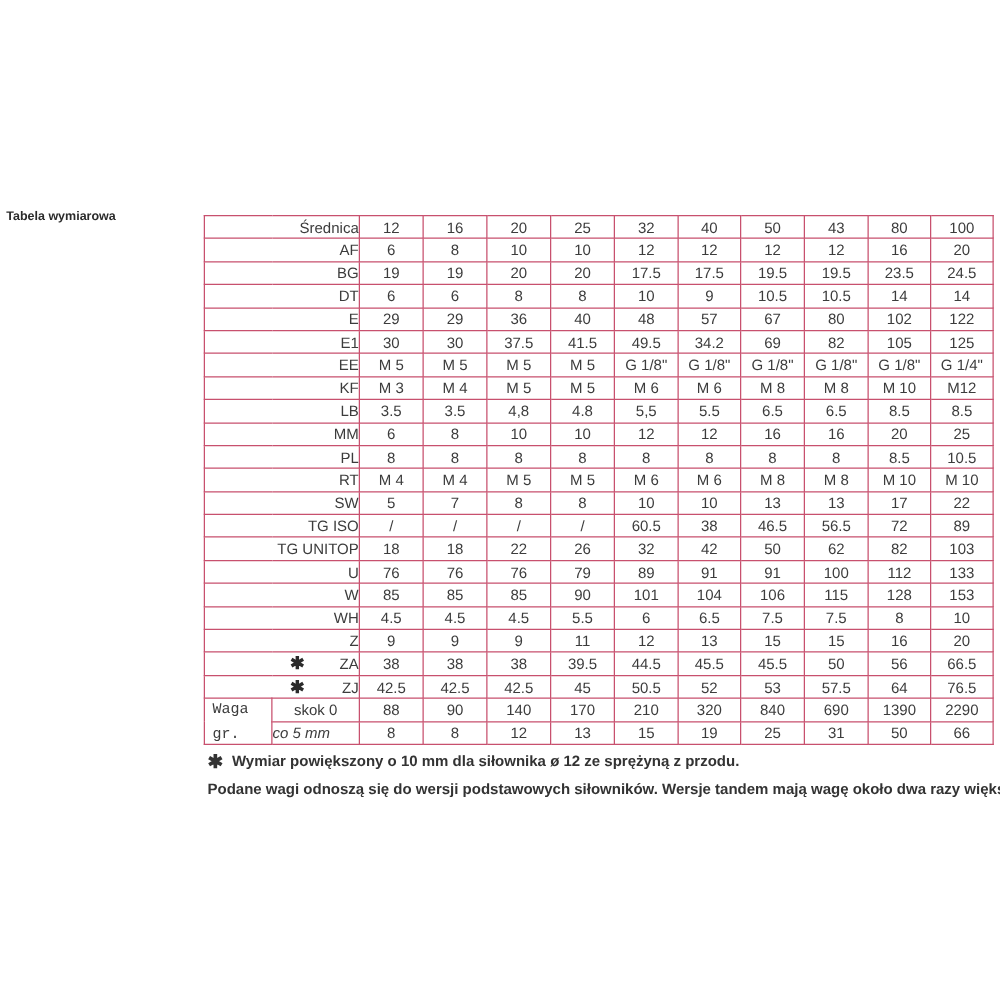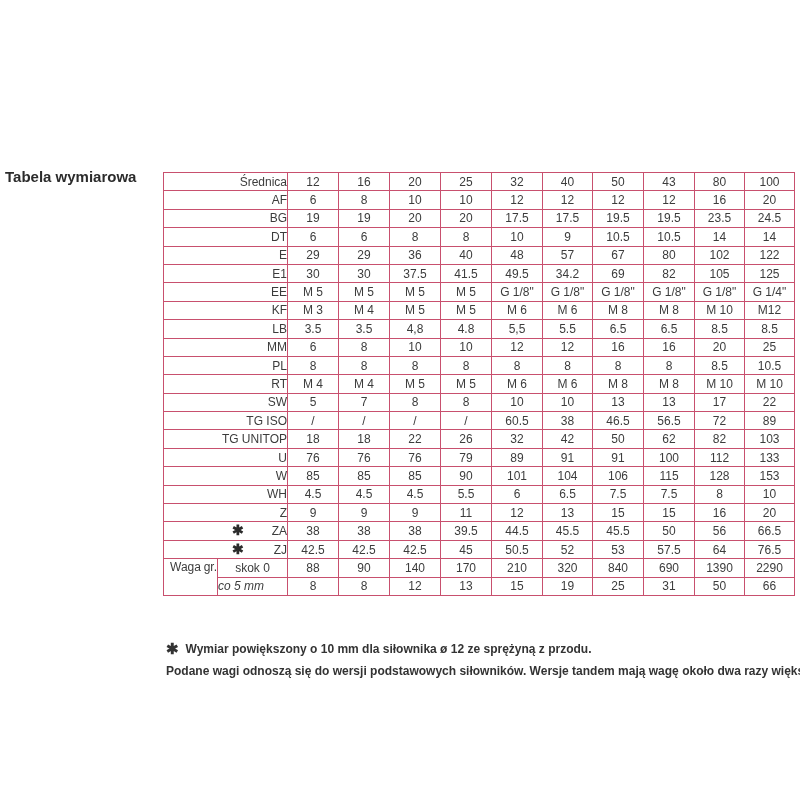--- a/index.html
+++ b/index.html
@@ -9,21 +9,21 @@
     height: 800px;
     background: #ffffff;
     font-family: "Liberation Sans", sans-serif;
     position: relative;
     overflow: hidden;
   }
   .page-title {
     position: absolute;
     left: 5px;
     top: 168px;
-    font-size: 15px;
+    font-size: 10px;
     font-weight: bold;
     color: #2b2b2b;
   }
   table.dim-table {
     position: absolute;
     left: 163px;
     top: 172px;
     border-collapse: collapse;
     table-layout: fixed;
   }
@@ -53,35 +53,35 @@
     font-weight: bold;
     color: #2b2b2b;
     line-height: 17.4px;
   }
   td.waga-cell {
     text-align: left;
     vertical-align: top;
   }
   td.waga-cell .waga-inner {
     display: flex;
-    flex-direction: row;
+    flex-direction: column;
     justify-content: space-between;
     height: 36px;
     padding: 1px 0 1px 6px;
     box-sizing: border-box;
+    font-family: Liberation Mono, monospace;
   }
   td.sub-center { text-align: center; }
   td.sub-left   { text-align: left; padding-left: 3px; font-style: italic; }
   .footnote {
     position: absolute;
     font-size: 12px;
     font-weight: bold;
     color: #333333;
     white-space: nowrap;
-    margin-top: 40px;
   }
   .footnote .note-star {
     font-size: 15px;
     margin-right: 7px;
     vertical-align: -1px;
   }
   #footnote-1 { left: 166px; top: 600px; }
   #footnote-2 { left: 166px; top: 624px; }
 </style>
 </head>

